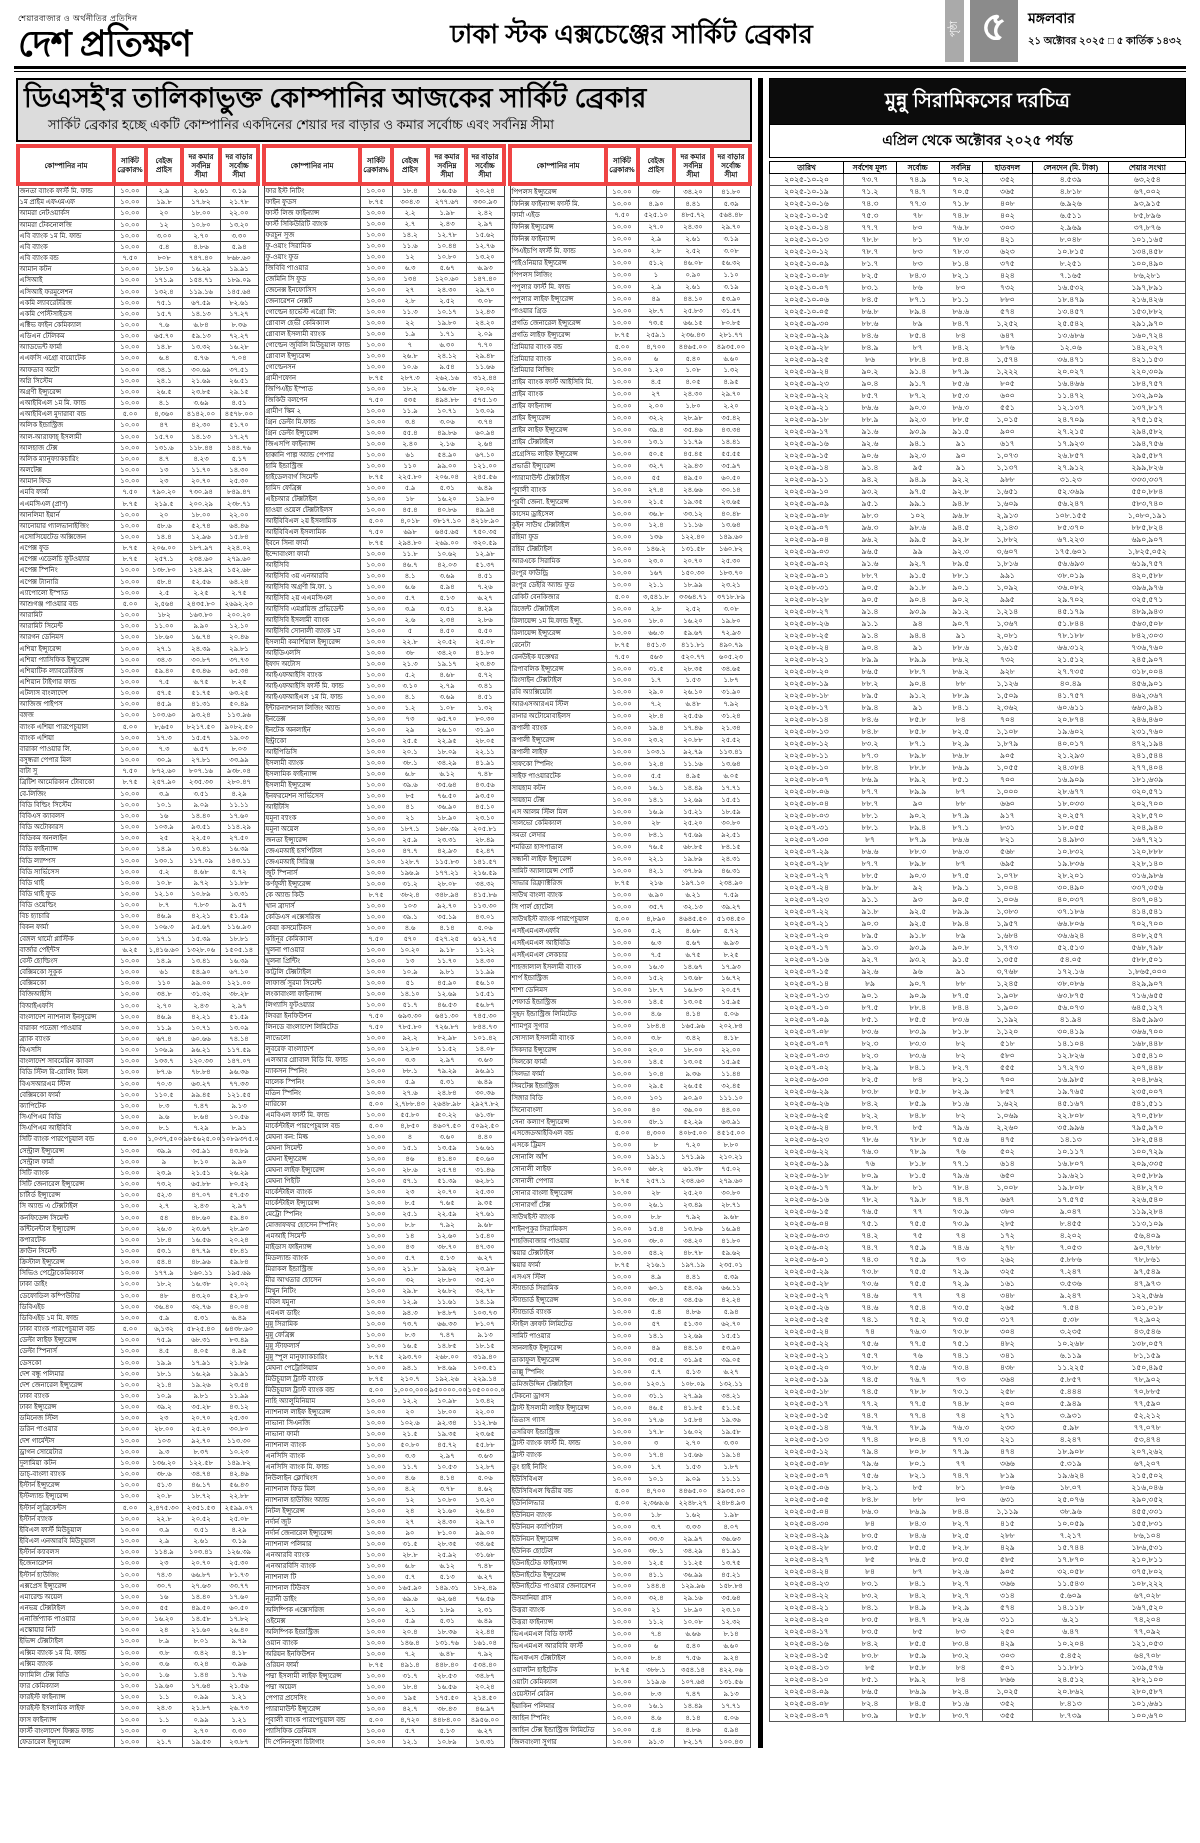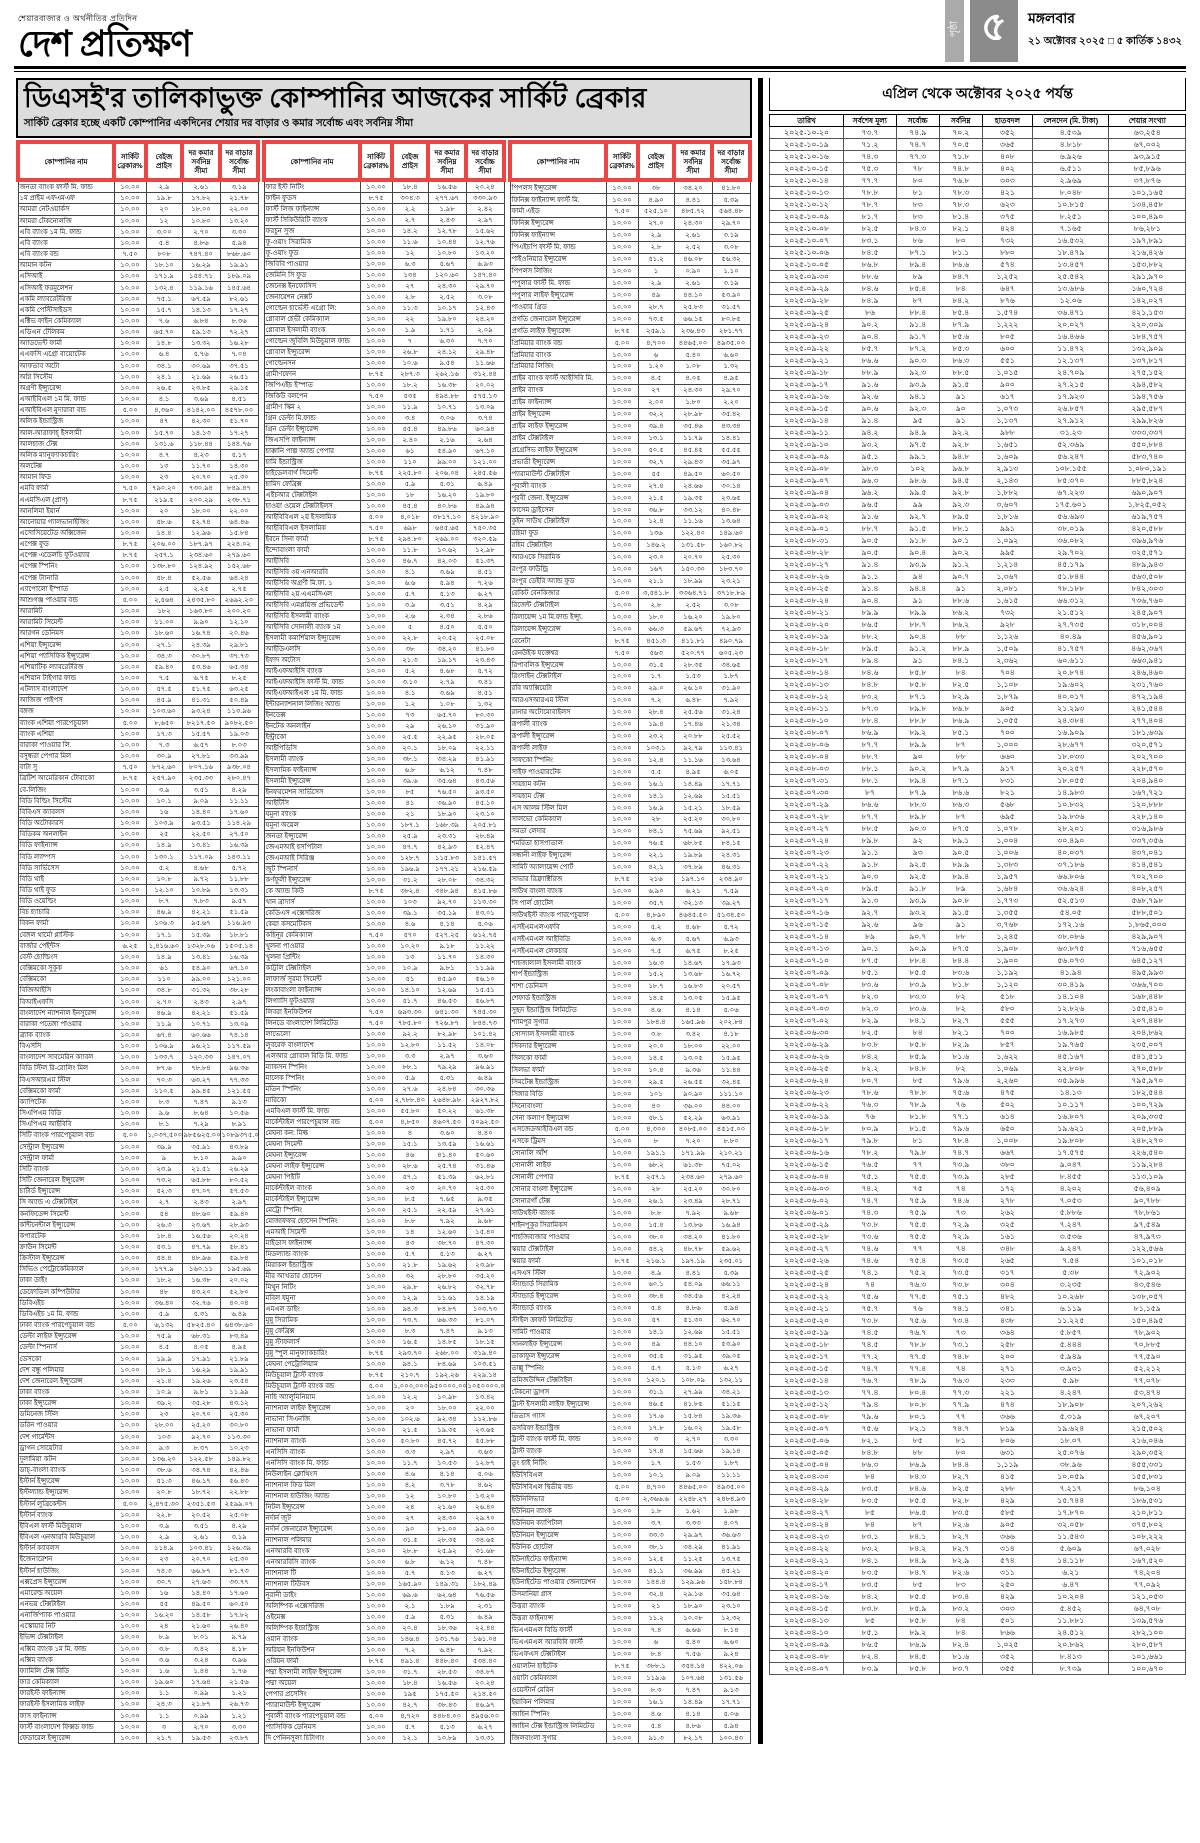--- a/index.html
+++ b/index.html
@@ -13,21 +13,21 @@
   .page-label{background:#aaa;color:#fff;writing-mode:vertical-rl;transform:rotate(180deg);font-size:10px;padding:2px 1px;display:flex;align-items:center;justify-content:center;}
   .page-num{background:#8b8b8b;color:#fff;font-size:40px;font-weight:900;width:48px;display:flex;align-items:center;justify-content:center;font-family:"Liberation Serif",serif;}
   .daydate{display:flex;flex-direction:column;justify-content:center;padding-left:4px;}
   .day{font-weight:800;font-size:14px;}
   .dateline{font-size:10px;margin-top:2px;font-weight:bold;}
   .mast-rule{border-top:3px solid #000;border-bottom:1px solid #000;height:2px;margin:0 14px;}
   .layout{display:flex;margin:6px 14px 0 16px;gap:6px;}
   .left-wrap{width:736px;}
   .title-box{border:2px solid #000;background:#dcdcdc;padding:3px 6px 4px 6px;}
   .title-box h1{margin:0;font-size:27px;font-weight:900;line-height:1.15;letter-spacing:0;}
-  .title-box .sub{font-size:10px;font-weight:700;margin-top:1px;}
+  .title-box .sub{font-size:13px;font-weight:400;margin-top:1px;margin-left:24px;}
   .cols{display:flex;margin-top:2px;}
   .colsep{width:4px;background:#000;margin:0 1px;}
   table{border-collapse:collapse;table-layout:fixed;}
   .ctab{width:240px;}
   .ctab th,.ctab td{border:1px solid #444;font-size:6.8px;line-height:10px;padding:0 1px;overflow:hidden;white-space:nowrap;}
   .ctab th{font-size:7.2px;font-weight:700;line-height:9px;white-space:normal;border:4px solid #ef4444;height:34px;}
   .ctab td.name{text-align:left;}
   .ctab td.num{text-align:center;}
   .ctab col.c-name{width:96px;}
   .ctab col.c-cb{width:32px;}
@@ -49,20 +49,21 @@
   .mtab col.m-f{width:64px;}
 </style>
 </head>
 <body>
 
 <header class="masthead">
   <div class="logo-block">
     <div class="tagline">শেয়ারবাজার ও অর্থনীতির প্রতিদিন</div>
     <div class="logo">দেশ প্রতিক্ষণ</div>
   </div>
+  <div class="center-title">ঢাকা স্টক এক্সচেঞ্জের সার্কিট ব্রেকার</div>
   <div class="badge">
     <div class="page-label">পৃষ্ঠা</div>
     <div class="page-num">৫</div>
     <div class="daydate">
       <div class="day">মঙ্গলবার</div>
       <div class="dateline">২১ অক্টোবর ২০২৫ □ ৫ কার্তিক ১৪৩২</div>
     </div>
   </div>
 </header>
 <div class="mast-rule"></div>
@@ -3024,20 +3025,21 @@
               <td class="num">৯১.৩</td>
               <td class="num">৮২.১৭</td>
               <td class="num">১০০.৪৩</td>
             </tr>
           </tbody>
         </table>
       </div>
   </section>
 
   <aside class="right-wrap">
+    <div class="munnu-title">মুন্নু সিরামিকসের দরচিত্র</div>
     <div class="munnu-sub">এপ্রিল থেকে অক্টোবর ২০২৫ পর্যন্ত</div>
     <div id="munnu-table-holder">
         <table class="mtab">
           <colgroup>
             <col class="m-date">
             <col class="m-a">
             <col class="m-b">
             <col class="m-c">
             <col class="m-d">
             <col class="m-e">

